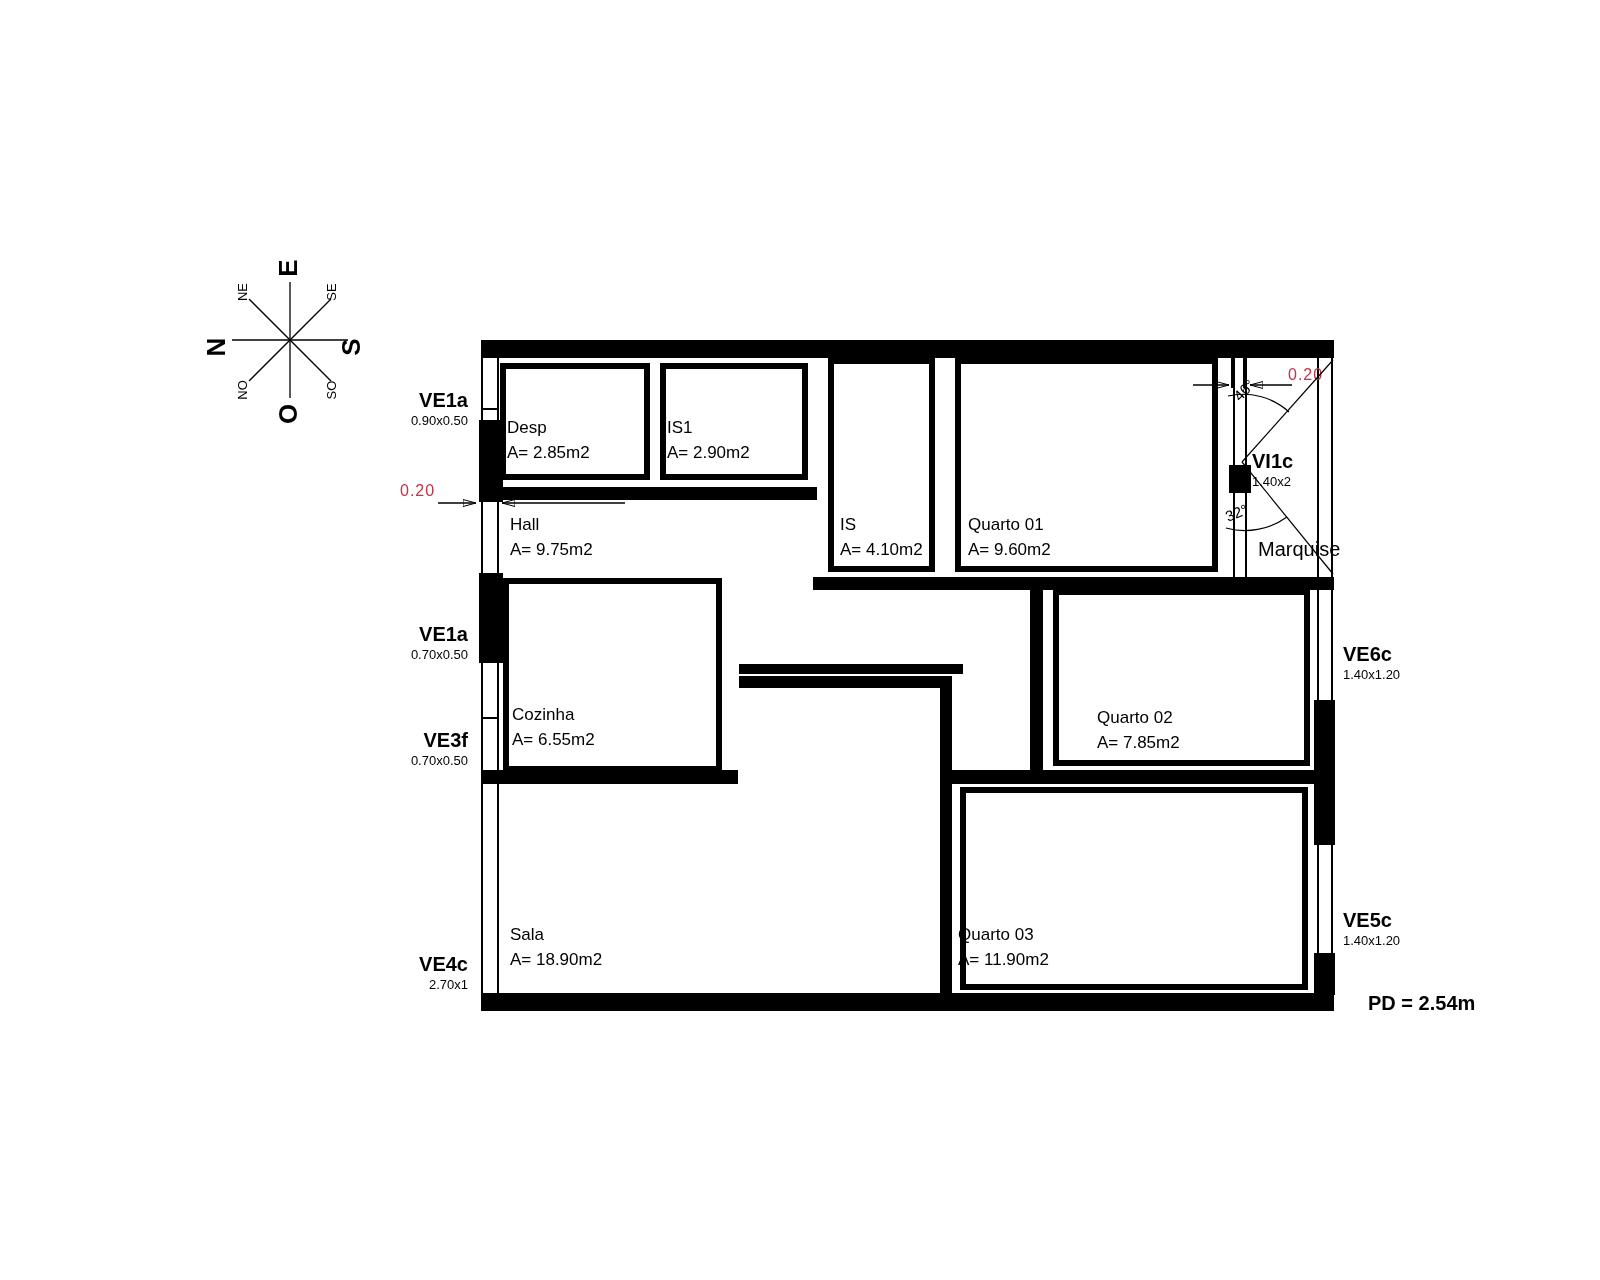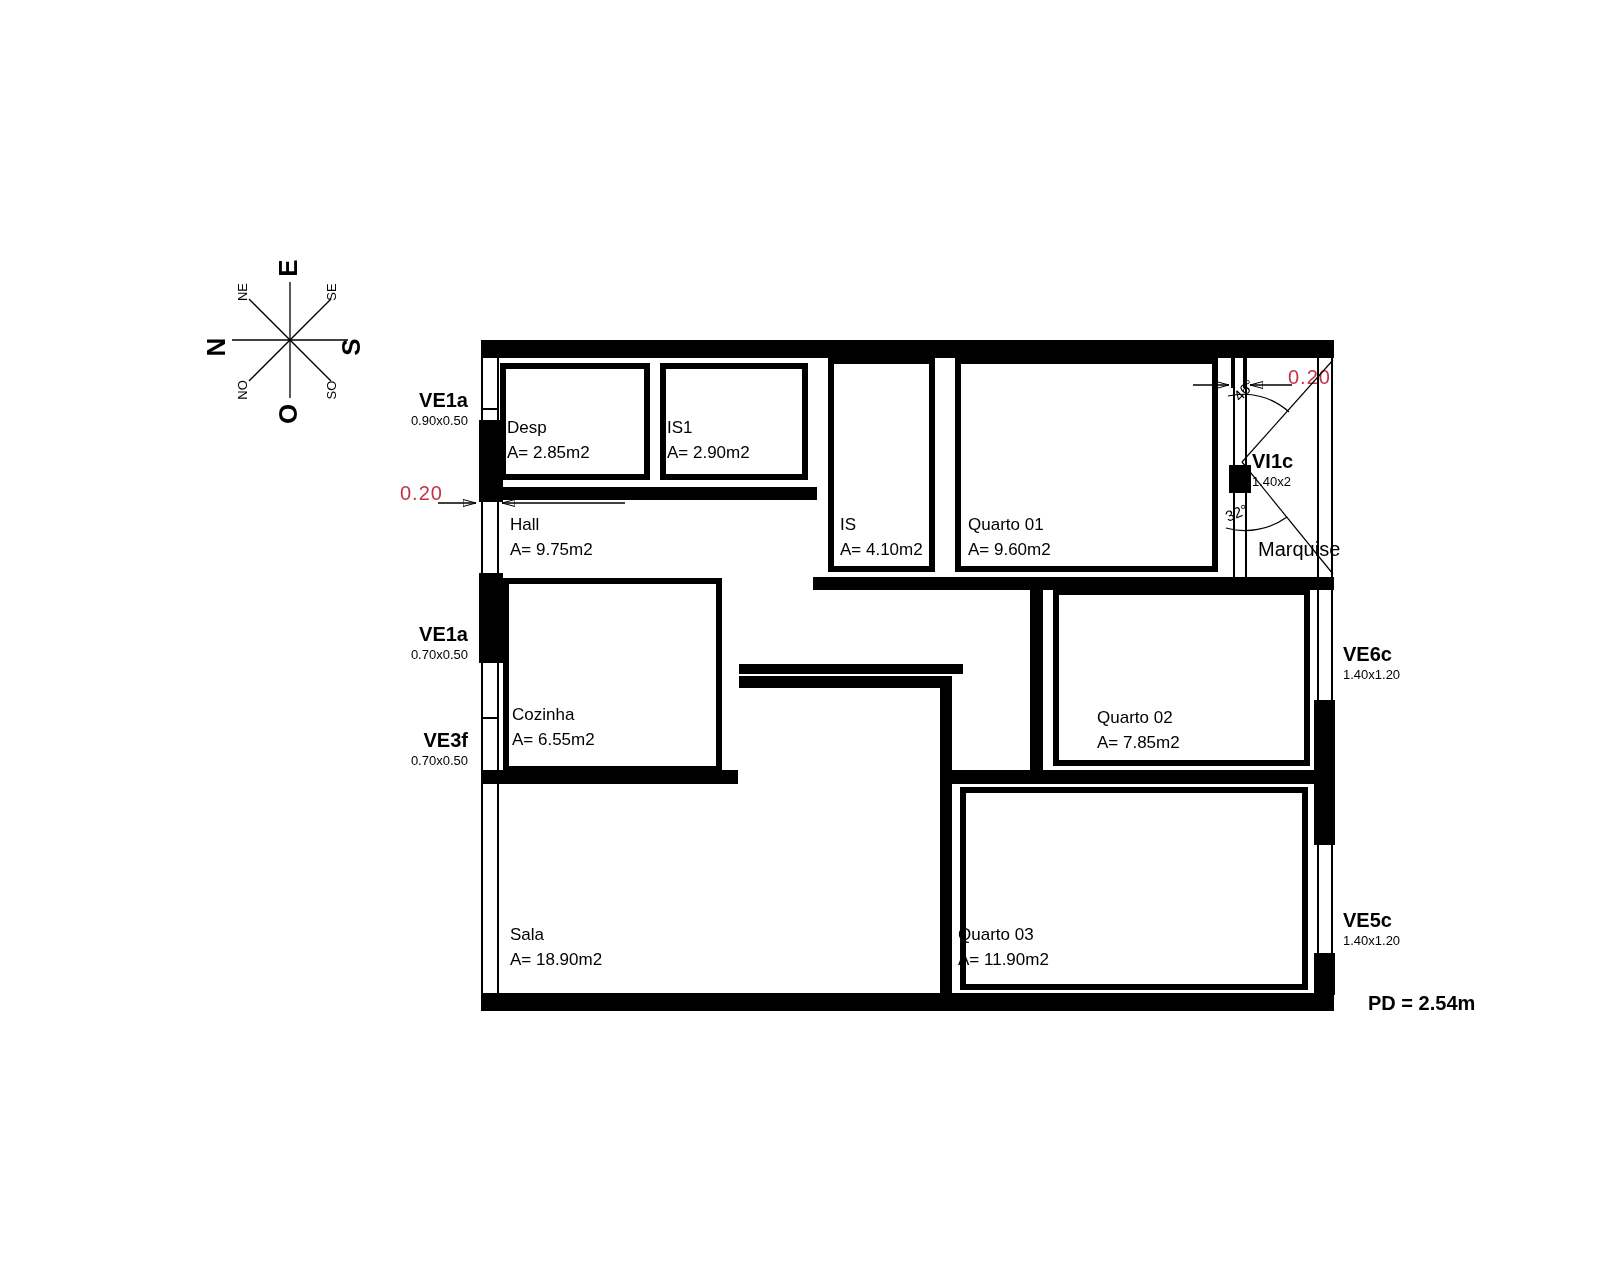--- a/index.html
+++ b/index.html
@@ -13,21 +13,21 @@
   .tl{position:absolute;background:#000;}
   
   .room{position:absolute;border:6px solid #000;background:transparent;box-sizing:border-box;}
   
   .rlabel{position:absolute;font-size:17px;line-height:25px;white-space:nowrap;}
   
   .wlab{position:absolute;width:170px;text-align:right;line-height:1.25;white-space:nowrap;}
   .wlab.rt{text-align:left;width:auto;}
   .wcode{font-weight:bold;font-size:20px;}
   .wsize{font-size:13px;}
-  .red{position:absolute;color:#c23348;font-size:20px;letter-spacing:1px;white-space:nowrap;}
+  .red{position:absolute;color:#c23348;font-size:16px;letter-spacing:1px;white-space:nowrap;}
   .pd{position:absolute;font-weight:bold;font-size:20px;white-space:nowrap;}
   .marq{position:absolute;font-size:20px;white-space:nowrap;}
   .vi{position:absolute;line-height:1.3;white-space:nowrap;}
   svg.overlay{position:absolute;left:0;top:0;pointer-events:none;}
   svg.overlay text{font-family:"Liberation Sans", sans-serif;fill:#000;}
   svg.overlay .card{font-size:26px;font-weight:bold;}
   svg.overlay .inter{font-size:13px;}
   svg.overlay .ang{font-size:15px;}
   svg.overlay line, svg.overlay path{stroke:#000;fill:none;}
 </style>
@@ -116,20 +116,24 @@
     <div class="wsize">0.90x0.50</div>
   </div>
   <div class="wlab" style="left:298px;top:622px;">
     <div class="wcode">VE1a</div>
     <div class="wsize">0.70x0.50</div>
   </div>
   <div class="wlab" style="left:298px;top:728px;">
     <div class="wcode">VE3f</div>
     <div class="wsize">0.70x0.50</div>
   </div>
+  <div class="wlab" style="left:298px;top:952px;">
+    <div class="wcode">VE4c</div>
+    <div class="wsize">2.70x1</div>
+  </div>
 
   <div class="wlab rt" style="left:1343px;top:642px;">
     <div class="wcode">VE6c</div>
     <div class="wsize">1.40x1.20</div>
   </div>
   <div class="wlab rt" style="left:1343px;top:908px;">
     <div class="wcode">VE5c</div>
     <div class="wsize">1.40x1.20</div>
   </div>
 

